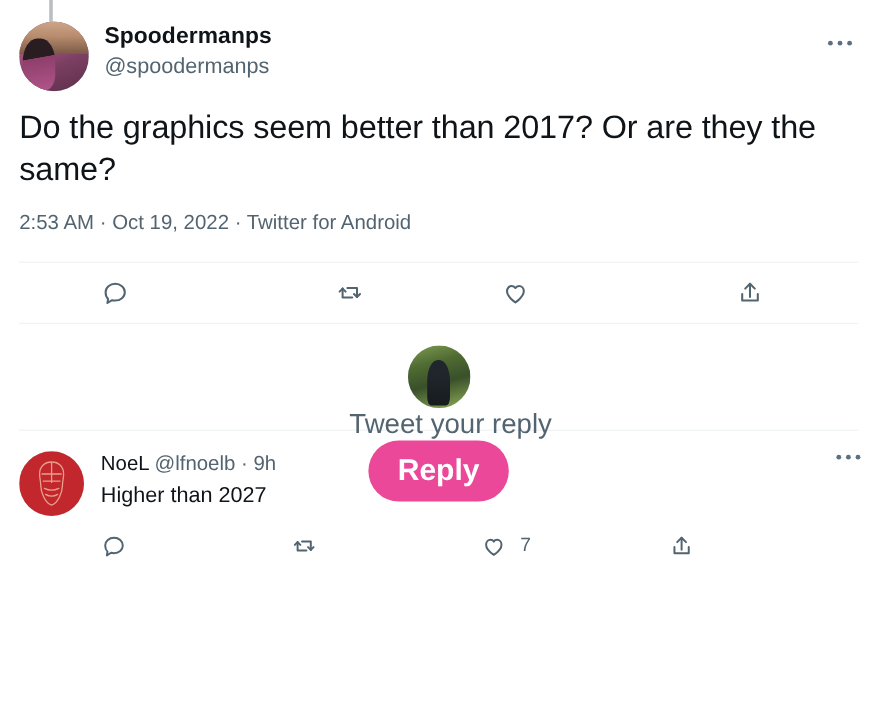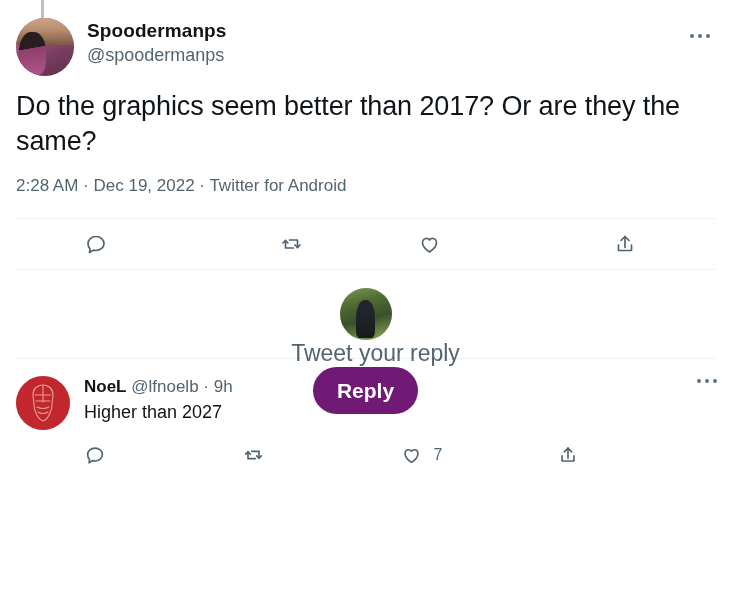--- a/index.html
+++ b/index.html
@@ -186,26 +186,26 @@
     border-radius: 45% 45% 18% 18%;
     background: linear-gradient(180deg, #20262b 0 30%, #161b1f 100%);
   }
   .composer-placeholder {
     margin-left: 20px;
     font-size: 23px;
     color: #536471;
     flex: 1;
   }
   .reply-btn {
-    background: #701a75;
+    background: #ec4899;
     color: #ffffff;
     border: none;
     border-radius: 999px;
     font-family: "Liberation Sans", sans-serif;
-    font-size: 21px;
+    font-size: 25px;
     font-weight: bold;
     padding: 13px 24px;
     line-height: 1;
   }
 
   
   .reply-tweet {
     display: flex;
     padding: 17px 16px 0 16px;
     position: relative;
@@ -224,21 +224,21 @@
   }
   .reply-content {
     margin-left: 14px;
     flex: 1;
     min-width: 0;
   }
   .reply-meta {
     font-size: 17px;
     line-height: 1.25;
   }
-  .reply-meta .rname { font-weight: bold; color: #0f1419; text-align: center; }
+  .reply-meta .rname { font-weight: normal; color: #0f1419; text-align: center; }
   .reply-meta .rhandle,
   .reply-meta .rtime,
   .reply-meta .rsep { color: #536471; }
   .reply-replying {
     font-size: 17px;
     color: #536471;
     margin-top: 4px;
   }
   .reply-replying .mention { color: #1d9bf0; }
   .reply-text {
@@ -280,21 +280,21 @@
     <div class="more-dots">
       <i></i>
         <i></i>
         <i></i>
     </div>
   </div>
 
 
   <div class="tweet-body">Do the graphics seem better than 2017? Or are they the same?</div>
 
-  <div class="timestamp">2:28 AM · Dec 19, 2022 · Twitter for Android</div>
+  <div class="timestamp">2:53 AM · Oct 19, 2022 · Twitter for Android</div>
 
   <div style="height:22px"></div>
   <div class="divider"></div>
 
   <div class="action-bar main">
     <div class="act">
       <span>
         <svg width="24" height="24" viewBox="0 0 24 24" fill="none" stroke="#536471" stroke-width="1.7" stroke-linecap="round" stroke-linejoin="round">
           <path d="M20 11.5c0 3.9-3.6 7-8 7-.9 0-1.8-.13-2.6-.37L5.5 20.5l.6-3.4C4.78 15.85 4 13.77 4 11.5c0-3.9 3.6-7 8-7s8 3.1 8 7z"></path>
         </svg>

